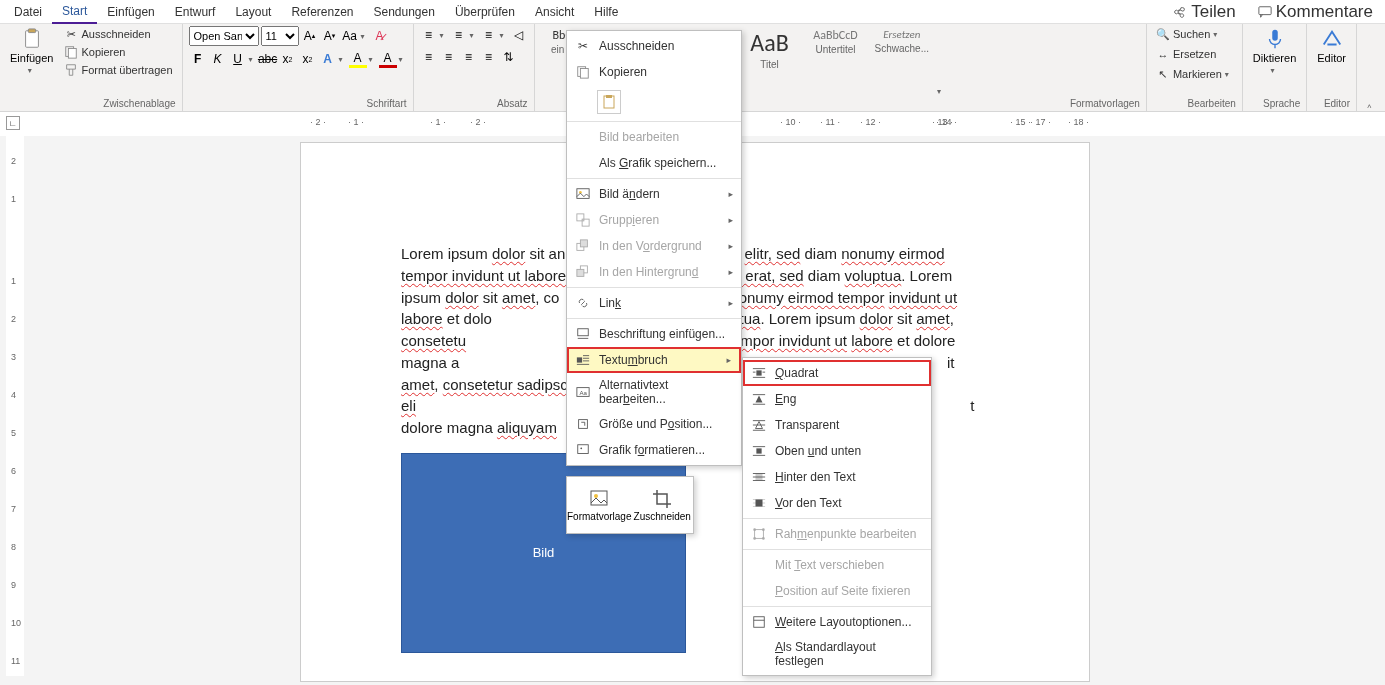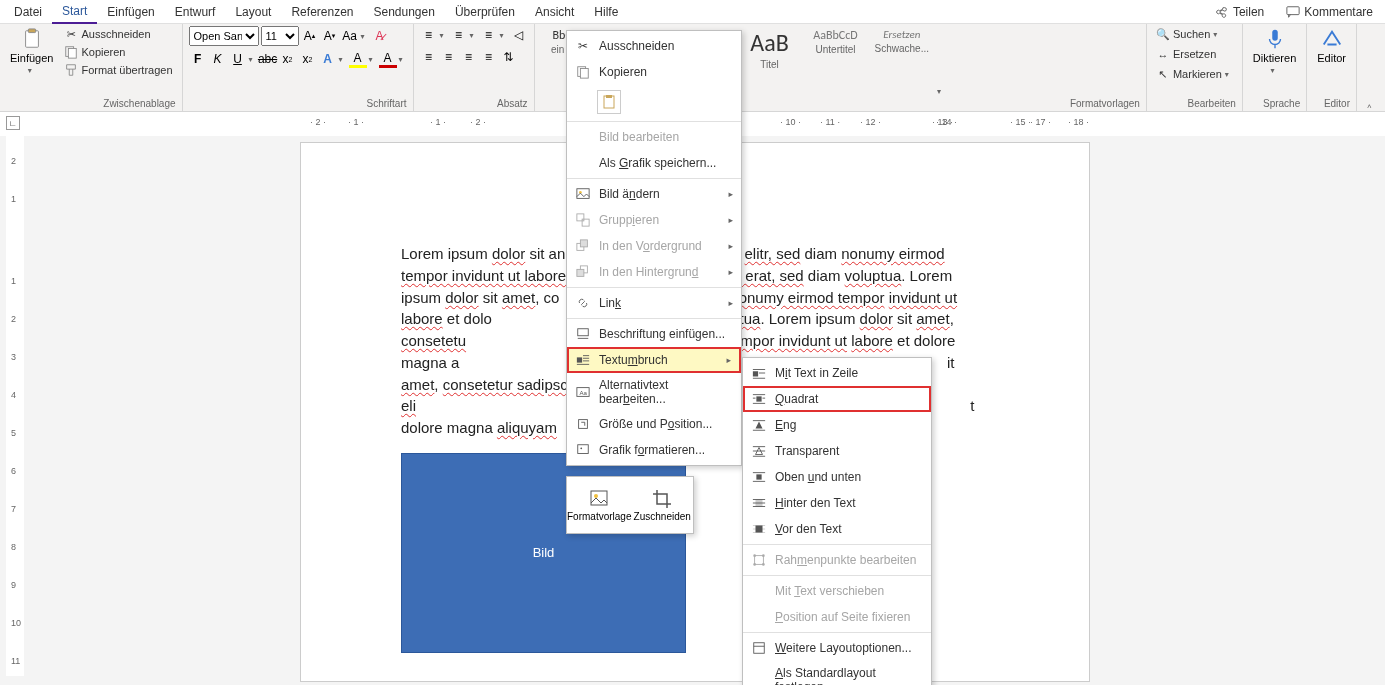--- a/index.html
+++ b/index.html
@@ -3,21 +3,21 @@
 <meta charset="utf-8">
 <style>
 * { margin: 0; padding: 0; box-sizing: border-box; font-family: "Segoe UI", Arial, sans-serif; }
 body { background: #fff; font-size: 12px; overflow: hidden; width: 1385px; height: 685px; position: relative; }
 
 
 .menubar { display: flex; align-items: center; background: #fff; height: 24px; border-bottom: 1px solid #e0e0e0; padding: 0 4px; }
 .menubar .tab { padding: 4px 10px; cursor: pointer; font-size: 12px; color: #333; }
 .menubar .tab.active { border-bottom: 2px solid #4c1d95; color: #2b579a; }
 .menubar .spacer { flex: 1; }
-.menubar .right-btn { padding: 2px 8px; margin-left: 6px; font-size: 12px; color: #333; display: flex; align-items: center; gap: 4px; cursor: pointer; justify-content: flex-end; }
+.menubar .right-btn { padding: 2px 8px; margin-left: 6px; font-size: 17px; color: #333; display: flex; align-items: center; gap: 4px; cursor: pointer; justify-content: flex-end; }
 .menubar .right-btn .ico { width: 14px; height: 14px; }
 
 
 .ribbon { display: flex; background: #f3f2f1; height: 88px; border-bottom: 1px solid #d6d6d6; }
 .group { display: flex; flex-direction: column; border-right: 1px solid #d6d6d6; padding: 2px 6px 0 6px; }
 .group .controls { flex: 1; display: flex; align-items: flex-start; gap: 4px; }
 .group .label { text-align: right; font-size: 10px; color: #666; padding: 2px 0; }
 .vcol { display: flex; flex-direction: column; gap: 2px; }
 .btnrow { display: flex; gap: 2px; align-items: center; }
 .smbtn { padding: 1px 3px; font-size: 11px; color: #333; display: flex; align-items: center; gap: 3px; cursor: pointer; white-space: nowrap; }
@@ -467,31 +467,20 @@
         <svg viewBox="0 0 16 16" width="14" height="14">
           <rect x="2" y="2" width="12" height="10" fill="none" stroke="#555"></rect>
           <circle cx="6" cy="6" r="1" fill="#555"></circle>
         </svg>
       </span>
       <span>Grafik f<span class="u">o</span>rmatieren...</span>
     </div>
 </div>
 
 <div class="submenu">
-  <div class="item">
-      <span class="ico">
-        <svg viewBox="0 0 16 16" width="14" height="14">
-          <line x1="1" y1="4" x2="15" y2="4" stroke="#555"></line>
-          <rect x="1" y="6" width="6" height="6" fill="#555"></rect>
-          <line x1="8" y1="8" x2="15" y2="8" stroke="#555"></line>
-          <line x1="1" y1="14" x2="15" y2="14" stroke="#555"></line>
-        </svg>
-      </span>
-      <span>M<span class="u">i</span>t Text in Zeile</span>
-    </div>
   <div class="item hl">
       <span class="ico">
         <svg viewBox="0 0 16 16" width="14" height="14">
           <rect x="5" y="5" width="6" height="6" fill="#555"></rect>
           <line x1="1" y1="3" x2="15" y2="3" stroke="#555"></line>
           <line x1="1" y1="7" x2="4" y2="7" stroke="#555"></line>
           <line x1="12" y1="7" x2="15" y2="7" stroke="#555"></line>
           <line x1="1" y1="13" x2="15" y2="13" stroke="#555"></line>
         </svg>
       </span>

